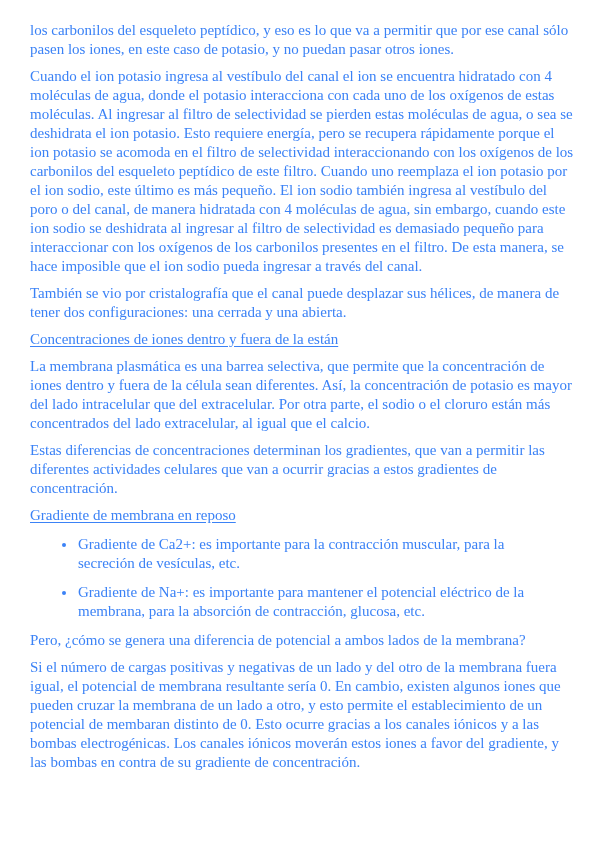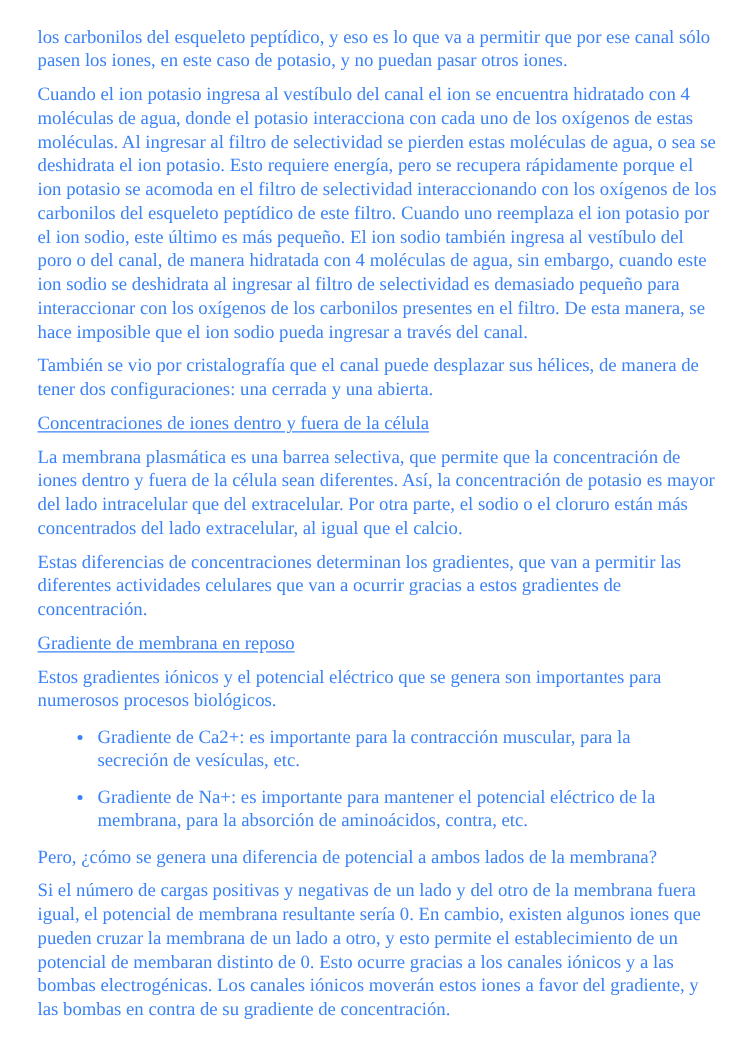--- a/index.html
+++ b/index.html
@@ -41,24 +41,23 @@
     padding-left: 1px;
   }
 </style>
 </head>
 <body>
 
 <div class="page">
   <p>los carbonilos del esqueleto peptídico, y eso es lo que va a permitir que por ese canal sólo pasen los iones, en este caso de potasio, y no puedan pasar otros iones.</p>
   <p>Cuando el ion potasio ingresa al vestíbulo del canal el ion se encuentra hidratado con 4 moléculas de agua, donde el potasio interacciona con cada uno de los oxígenos de estas moléculas. Al ingresar al filtro de selectividad se pierden estas moléculas de agua, o sea se deshidrata el ion potasio. Esto requiere energía, pero se recupera rápidamente porque el ion potasio se acomoda en el filtro de selectividad interaccionando con los oxígenos de los carbonilos del esqueleto peptídico de este filtro. Cuando uno reemplaza el ion potasio por el ion sodio, este último es más pequeño. El ion sodio también ingresa al vestíbulo del poro o del canal, de manera hidratada con 4 moléculas de agua, sin embargo, cuando este ion sodio se deshidrata al ingresar al filtro de selectividad es demasiado pequeño para interaccionar con los oxígenos de los carbonilos presentes en el filtro. De esta manera, se hace imposible que el ion sodio pueda ingresar a través del canal.</p>
   <p>También se vio por cristalografía que el canal puede desplazar sus hélices, de manera de tener dos configuraciones: una cerrada y una abierta.</p>
-  <p class="heading">Concentraciones de iones dentro y fuera de la célula</p>
+  <p class="heading">Concentraciones de iones dentro y fuera de la están</p>
   <p>La membrana plasmática es una barrea selectiva, que permite que la concentración de iones dentro y fuera de la célula sean diferentes. Así, la concentración de potasio es mayor del lado intracelular que del extracelular. Por otra parte, el sodio o el cloruro están más concentrados del lado extracelular, al igual que el calcio.</p>
   <p>Estas diferencias de concentraciones determinan los gradientes, que van a permitir las diferentes actividades celulares que van a ocurrir gracias a estos gradientes de concentración.</p>
   <p class="heading">Gradiente de membrana en reposo</p>
-  <p>Estos gradientes iónicos y el potencial eléctrico que se genera son importantes para numerosos procesos biológicos.</p>
   <ul>
     <li>Gradiente de Ca2+: es importante para la contracción muscular, para la secreción de vesículas, etc.</li>
-    <li>Gradiente de Na+: es importante para mantener el potencial eléctrico de la membrana, para la absorción de aminoácidos, contra, etc.</li>
+    <li>Gradiente de Na+: es importante para mantener el potencial eléctrico de la membrana, para la absorción de contracción, glucosa, etc.</li>
   </ul>
   <p>Pero, ¿cómo se genera una diferencia de potencial a ambos lados de la membrana?</p>
   <p>Si el número de cargas positivas y negativas de un lado y del otro de la membrana fuera igual, el potencial de membrana resultante sería 0. En cambio, existen algunos iones que pueden cruzar la membrana de un lado a otro, y esto permite el establecimiento de un potencial de membaran distinto de 0. Esto ocurre gracias a los canales iónicos y a las bombas electrogénicas. Los canales iónicos moverán estos iones a favor del gradiente, y las bombas en contra de su gradiente de concentración.</p>
 </div>
 
 </body></html>

